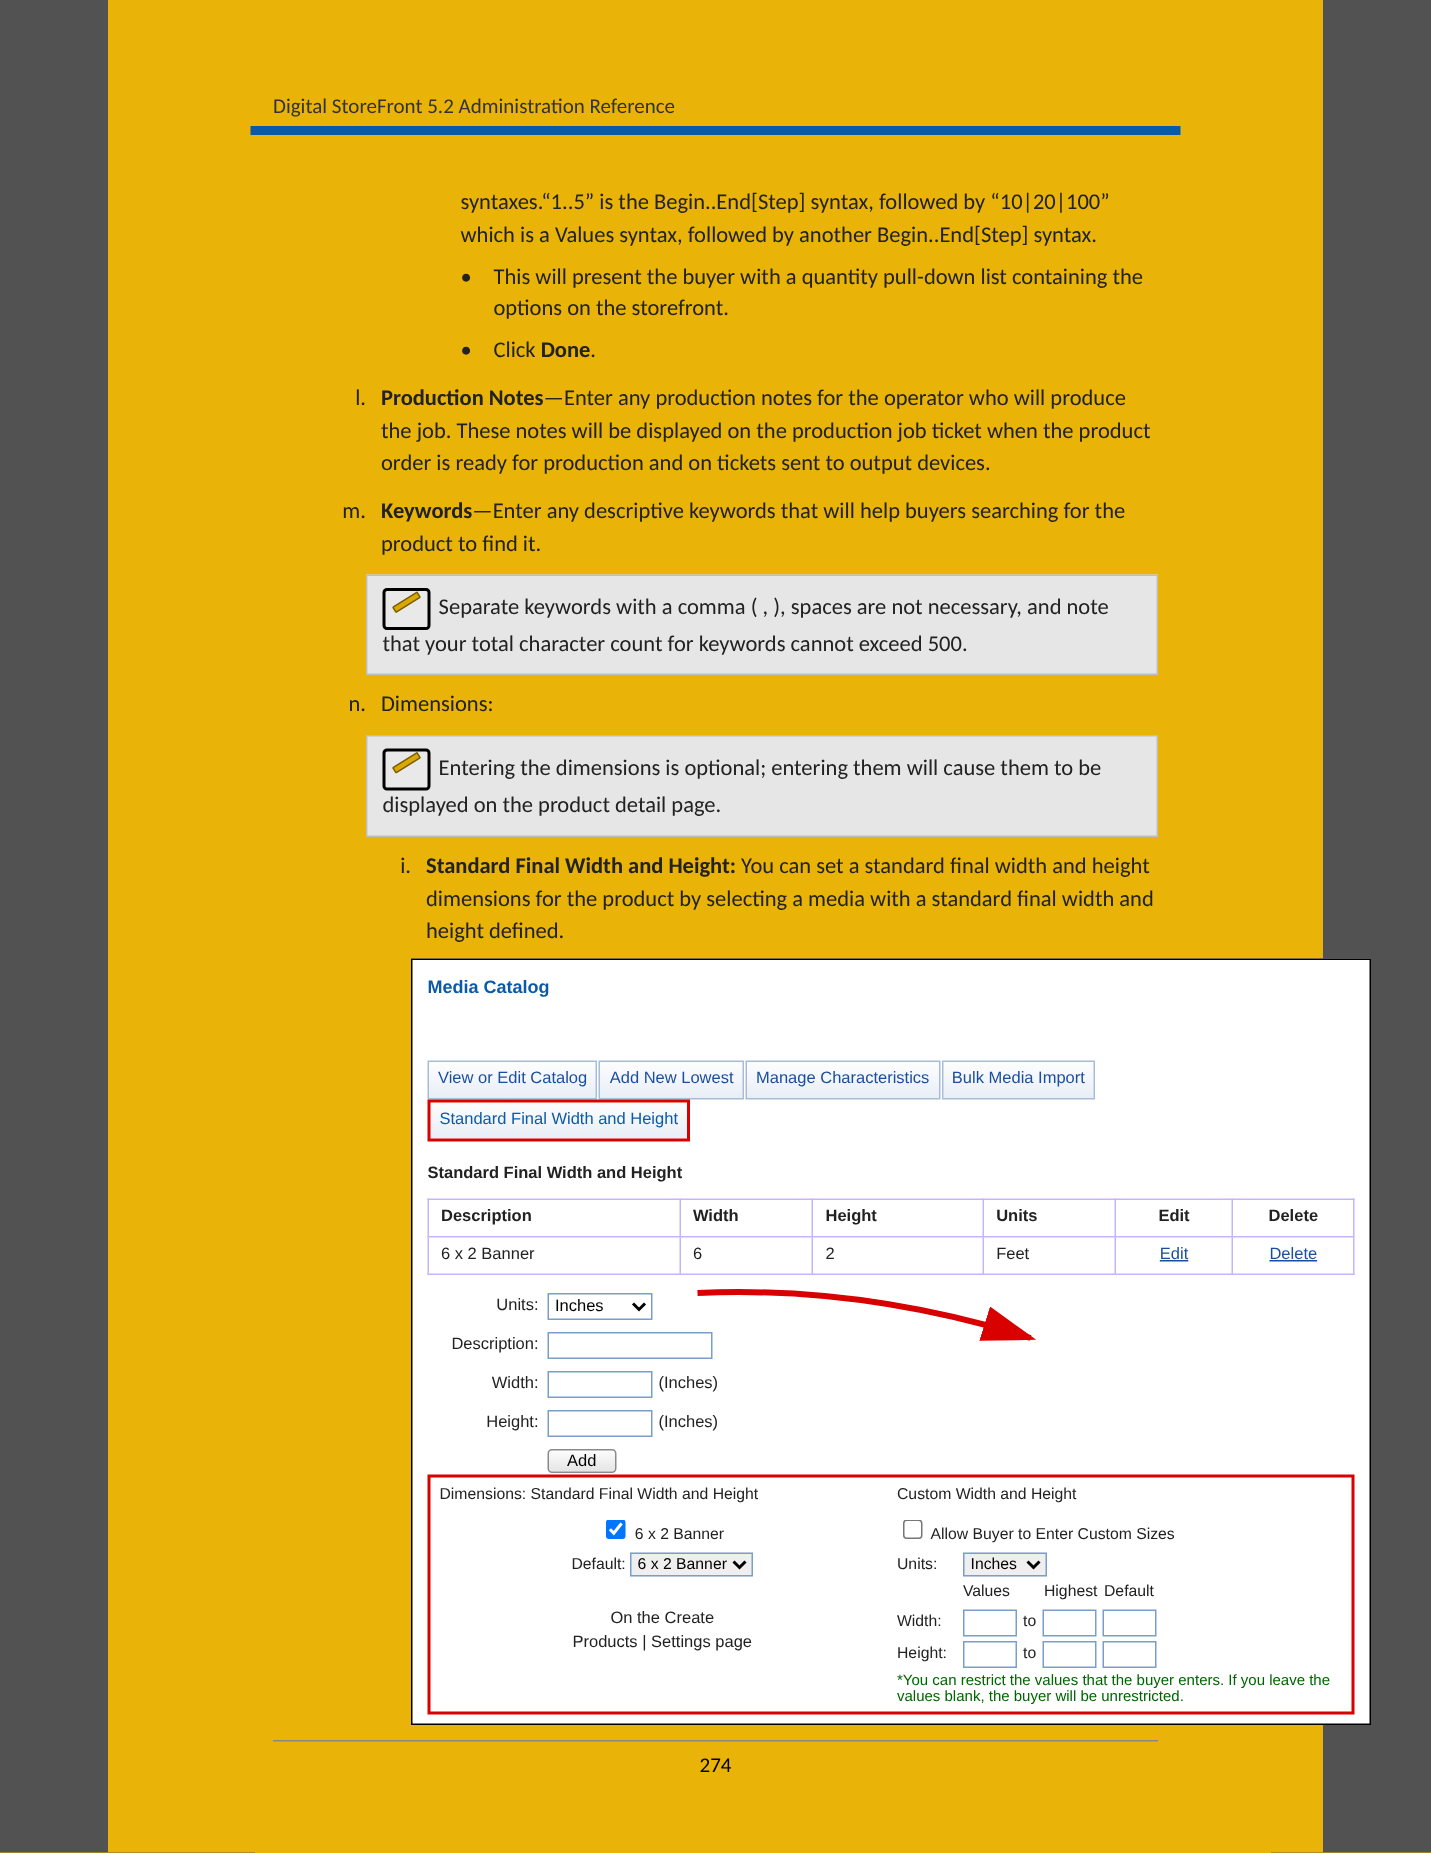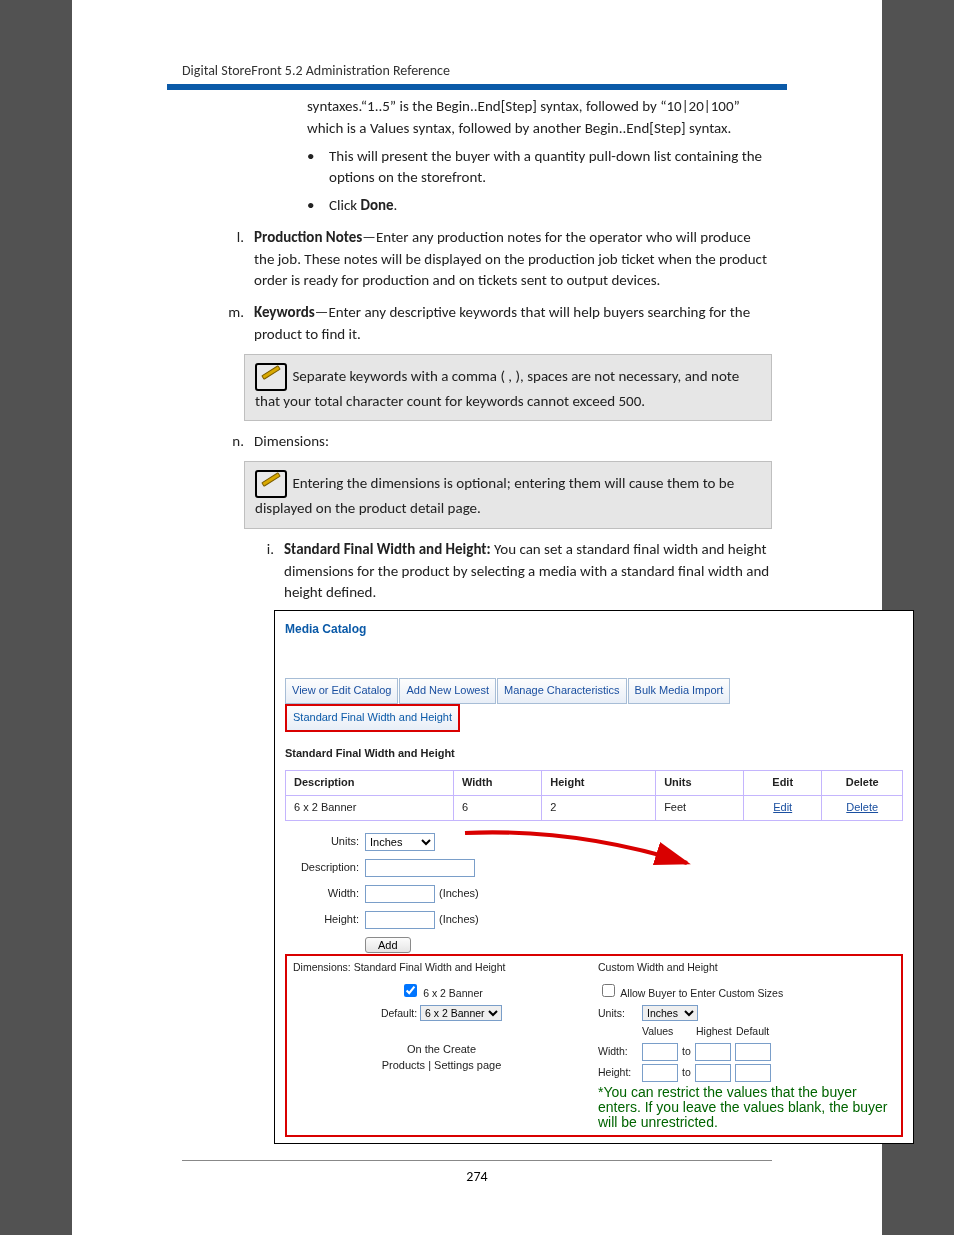--- a/index.html
+++ b/index.html
@@ -5,21 +5,21 @@
   body {
     margin: 0;
     background: #525252;
     font-family: Calibri, "Segoe UI", Arial, sans-serif;
     display: flex;
     justify-content: center;
   }
   .page {
     width: 810px;
     height: 1235px;
-    background: #ffffff;
+    background: #eab308;
     position: relative;
     box-sizing: border-box;
   }
   .hdr {
     position: absolute;
     top: 62px;
     left: 110px;
     right: 110px;
     font-size: 14px;
     color: #333;
@@ -27,21 +27,21 @@
   .blue-bar {
     position: absolute;
     top: 84px;
     left: 95px;
     right: 95px;
     height: 6px;
     background: #0b5aa8;
   }
   .content {
     position: absolute;
-    top: 96px;
+    top: 125px;
     left: 140px;
     right: 110px;
     font-size: 15px;
     line-height: 1.45;
     color: #222;
   }
   .bullet-row { display: flex; margin-top: 6px; }
   .bullet-row .mk { width: 22px; text-align: left; }
   .bullet-row .bd { flex: 1; }
   .lettered { display: flex; margin-top: 10px; }
@@ -142,21 +142,21 @@
     font-size: 10.5px;
     display: flex;
     padding: 2px;
   }
   .mc-right .col { flex: 1; padding: 2px 4px; }
   .mc-right .hd { margin-bottom: 6px; }
   .mc-right label { display: block; margin-bottom: 4px; }
   .mc-right select { font-size: 10.5px; height: 16px; border: 1px solid #7a9ec9; }
   .mc-right .tiny-in { width: 30px; height: 14px; border: 1px solid #7a9ec9; font-size: 10px; }
   .mc-right .minirow { display: flex; align-items: center; gap: 4px; margin-bottom: 3px; }
-  .mc-right .restr { color: #006400; font-size: 14px; line-height: 1.1; margin-top: 2px; }
+  .mc-right .restr { color: #006400; font-size: 10px; line-height: 1.1; margin-top: 2px; }
   .caption { text-align: center; font-size: 11px; margin-top: 4px; }
   .arrow {
     position: absolute;
     left: 170px; top: -10px;
     pointer-events: none;
   }
   .i-block { display: flex; margin-top: 10px; margin-left: 32px; }
   .i-block .mk { width: 30px; text-align: right; padding-right: 10px; }
   .i-block .bd { flex: 1; }
   .page-num {

